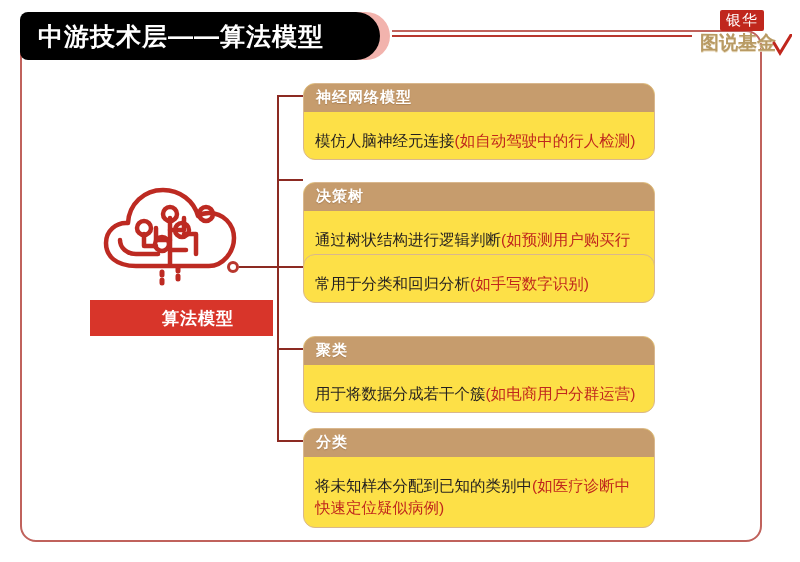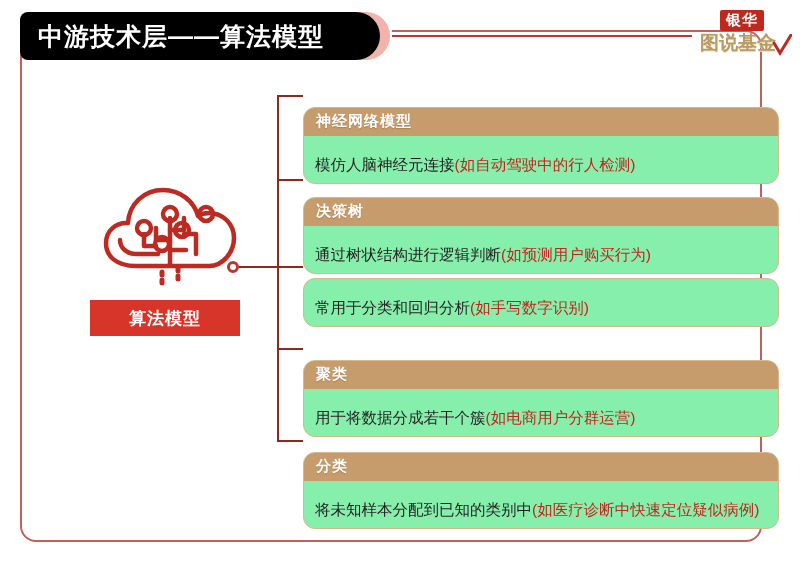--- a/index.html
+++ b/index.html
@@ -65,21 +65,21 @@
   
   .logo{
     position:absolute;
     left:700px;top:8px;
     width:92px;height:52px;
   }
   .logo-top{
     position:absolute;left:20px;top:2px;
     background:#c0271d;
     color:#ffffff;
-    font-size:15px;font-weight:bold;
+    font-size:15px;font-weight:normal;
     padding:1px 6px 2px 6px;
     border-radius:2px;
     letter-spacing:1px;
     line-height:1.2;
   }
   .logo-bottom{
     position:absolute;left:0px;top:24px;
     color:#b89a63;
     font-size:19px;font-weight:bold;
     letter-spacing:0px;
@@ -95,21 +95,21 @@
   .cloud-icon{
     position:absolute;
     left:100px;top:178px;
     width:140px;height:110px;
   }
   .node-box{
     position:absolute;
     left:90px;top:300px;
     width:150px;height:36px;
     background:#d8352a;
-    display:flex;align-items:center;justify-content:center;
+    display:flex;align-items:center;justify-content:center;padding-left:33px;
   }
   .node-box span{
     color:#ffffff;
     font-size:17px;
     font-weight:bold;
     letter-spacing:1px;
   }
 
   
   .conn-dot{
@@ -137,27 +137,26 @@
     position:absolute;
     left:277px;
     width:26px;height:2px;
     background:#8c2a22;
   }
 
   
   .card{
     position:absolute;
     left:303px;
-    width:476px;
-    background:#86efac;
+    width:352px;
+    background:#fde047;
     border:1px solid #d9b78d;
     border-radius:12px;
     box-sizing:border-box;
     overflow:hidden;
-    margin-top:24px;
   }
   .card-head{
     background:#c69c6d;
     padding:4px 12px 5px 12px;
     color:#ffffff;
     font-size:15px;
     font-weight:bold;
     letter-spacing:1px;
     text-shadow:0 1px 1px rgba(120,80,40,.35);
   }
@@ -232,21 +231,21 @@
   <div class="conn-stub" style="top:348px"></div>
   <div class="conn-stub" style="top:440px"></div>
 
   <div class="card" style="top:83px">
     <div class="card-head">神经网络模型</div>
     <div class="card-body">
       <span>模仿人脑神经元连接</span><span class="hl">(如自动驾驶中的行人检测)</span>
     </div>
   </div>
 
-  <div class="card" style="top:173px">
+  <div class="card" style="top:182px">
     <div class="card-head">决策树</div>
     <div class="card-body">
       <span>通过树状结构进行逻辑判断</span><span class="hl">(如预测用户购买行为)</span>
     </div>
   </div>
 
   <div class="card" style="top:254px">
     <div class="card-body">
       <span>常用于分类和回归分析</span><span class="hl">(如手写数字识别)</span>
     </div>

